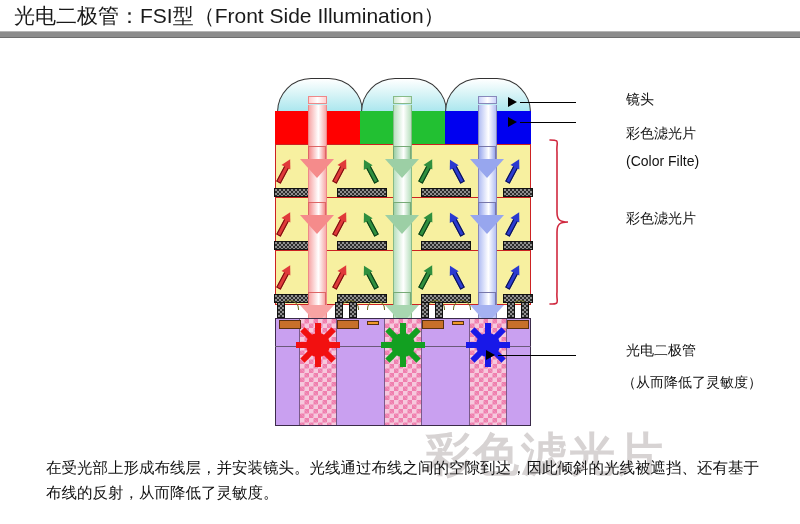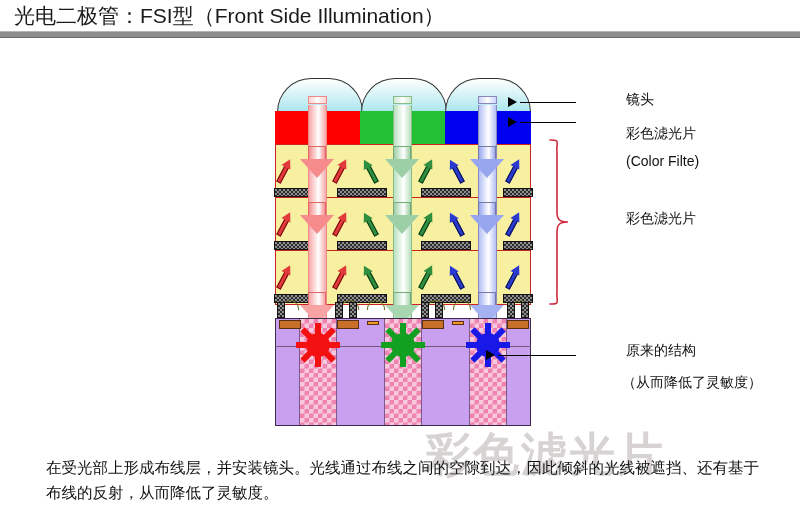--- a/index.html
+++ b/index.html
@@ -333,16 +333,16 @@
 <div class="leadhead" style="left:486px; top:350px; transform:scaleX(-1);"></div>
 
 <svg id="brace" viewBox="0 0 22 168" fill="none">
   <path d="M2 2 C13 2, 8 4, 9 14 L9 74 C9 82, 12 84, 20 84 C12 84, 9 86, 9 94 L9 154 C8 164, 13 166, 2 166" stroke="#d0293f" stroke-width="1.6" fill="none" stroke-linecap="round"></path>
 </svg>
 
 <div class="rlabel" style="left:582px; top:91px;">镜头</div>
 <div class="rlabel" style="left:582px; top:125px;">彩色滤光片</div>
 <div class="rlabel" style="left:582px; top:153px;">(Color Filte)</div>
 <div class="rlabel" style="left:582px; top:210px;">彩色滤光片</div>
-<div class="rlabel" style="left:582px; top:342px;">原来的结构</div>
+<div class="rlabel" style="left:582px; top:342px;">光电二极管</div>
 <div class="rlabel" style="left:578px; top:374px;">（从而降低了灵敏度）</div>
 
 <div id="caption">在受光部上形成布线层，并安装镜头。光线通过布线之间的空隙到达，因此倾斜的光线被遮挡、还有基于布线的反射，从而降低了灵敏度。</div>
 
 </body></html>

